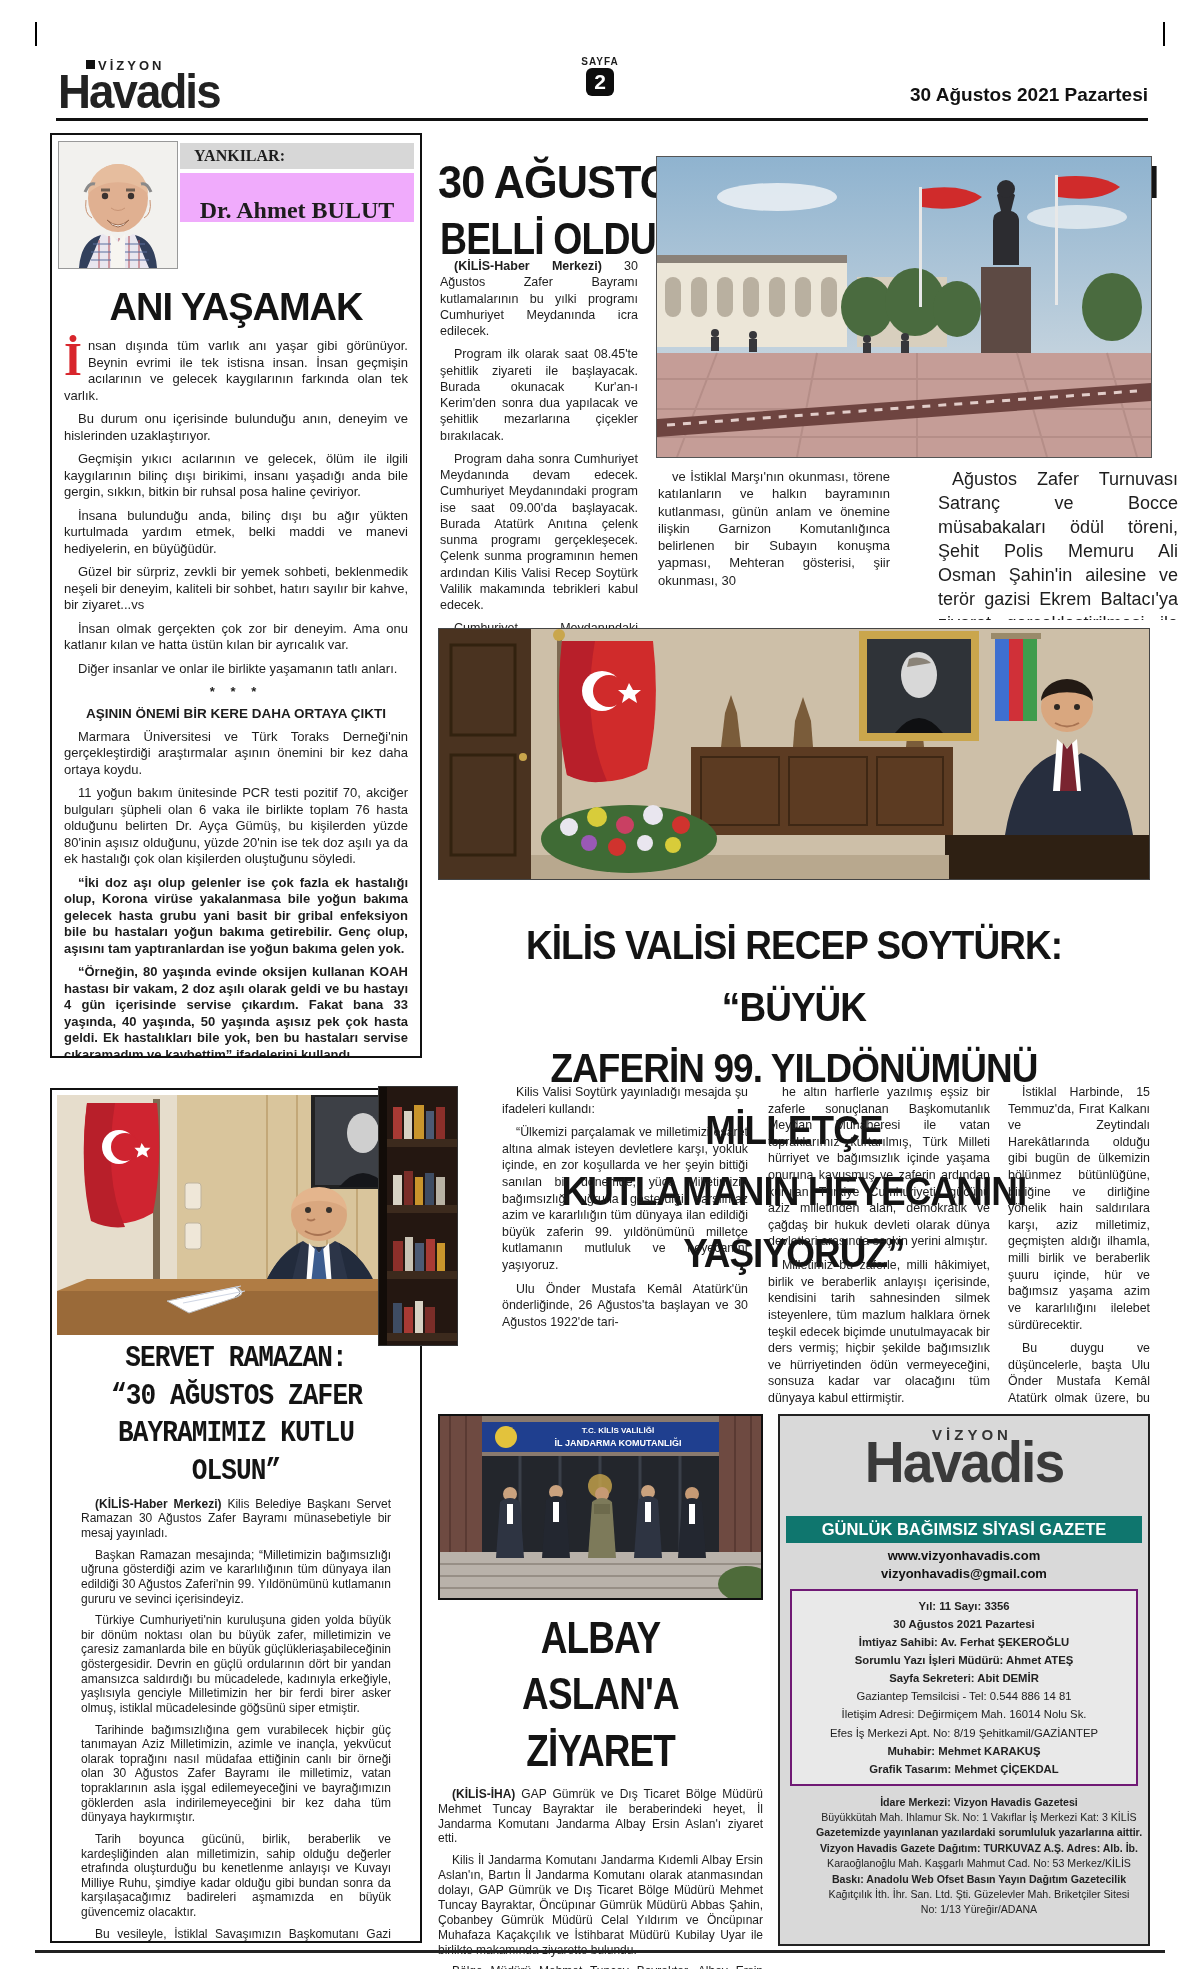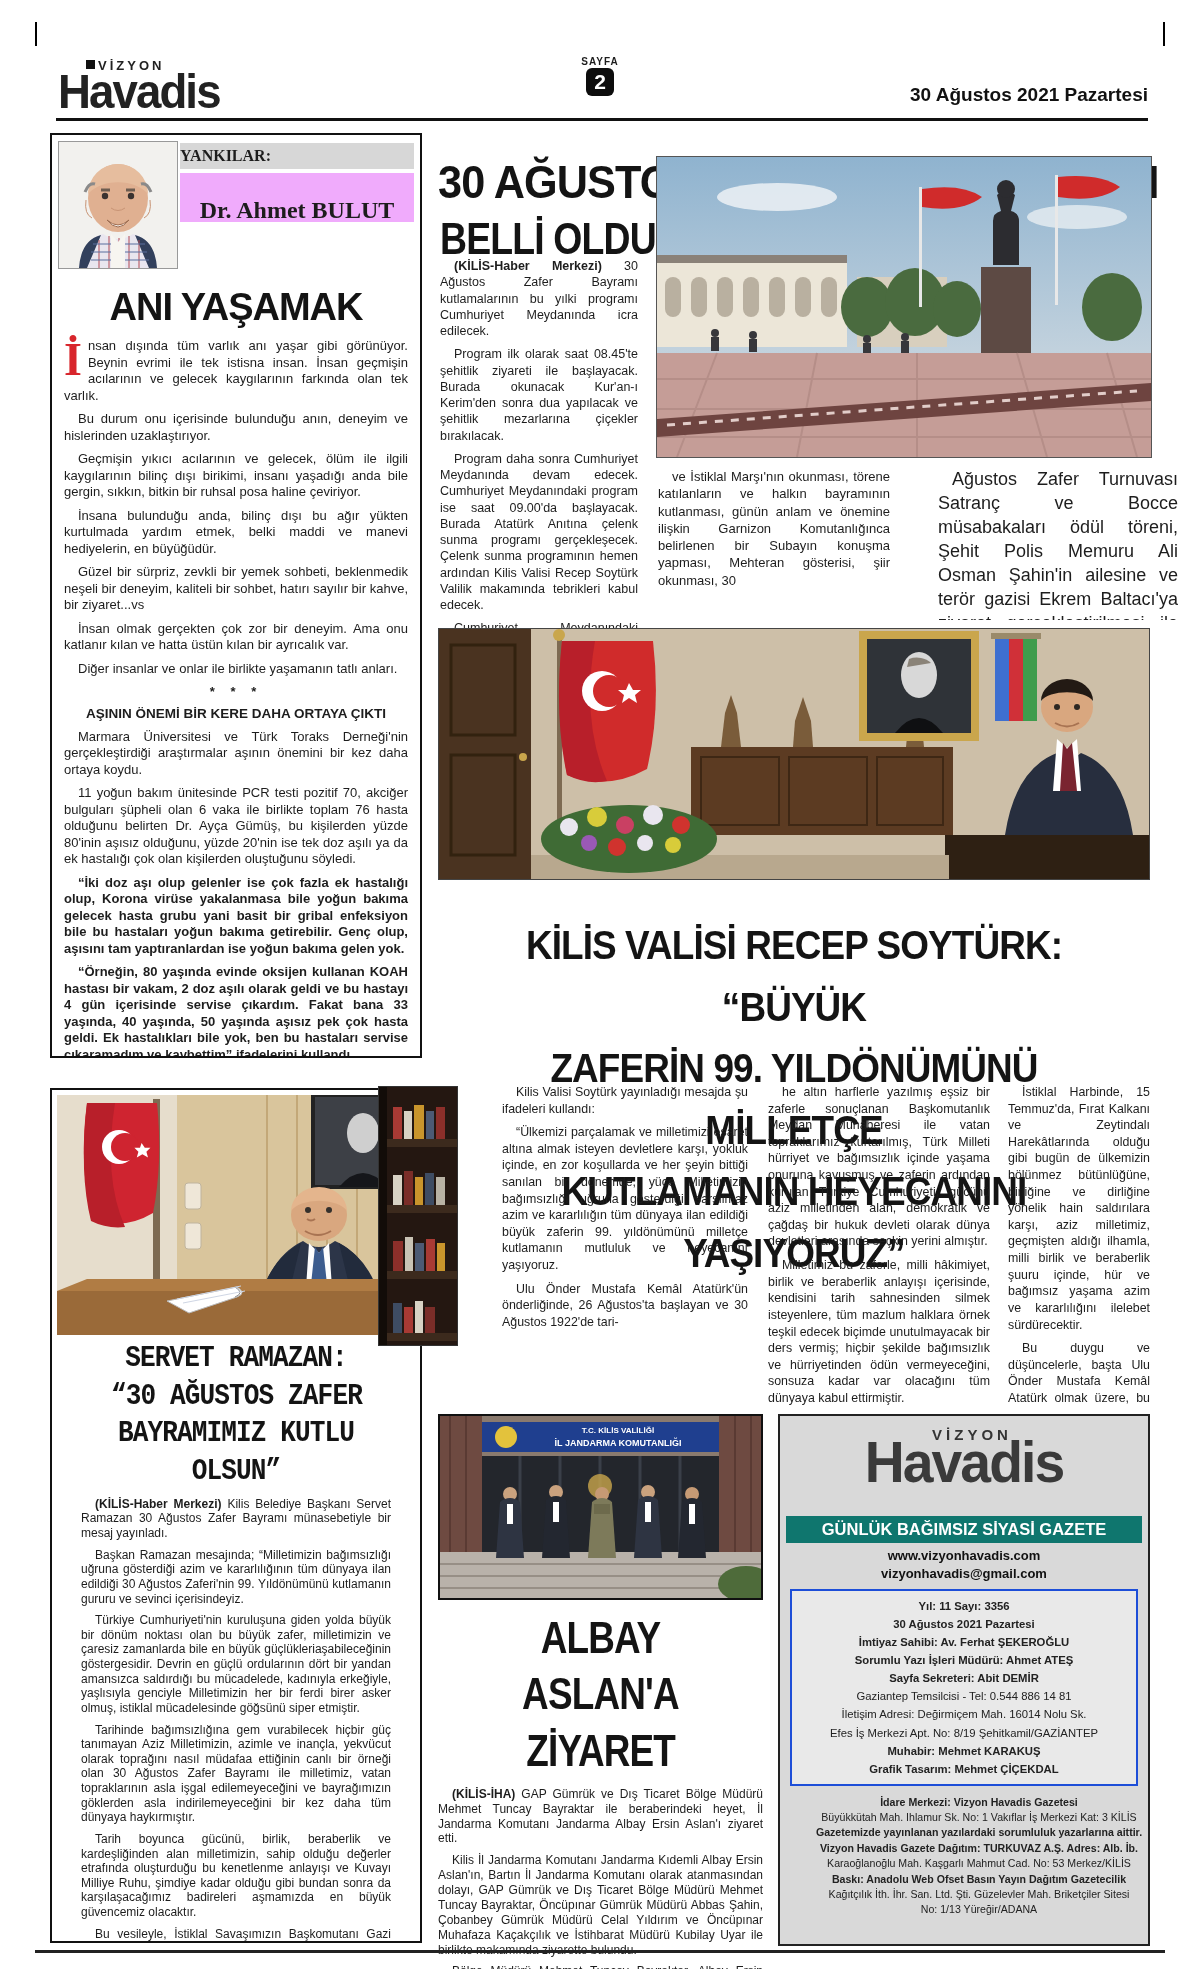--- a/index.html
+++ b/index.html
@@ -23,21 +23,21 @@
   .bd p.b{font-weight:bold;}
   .hl{font-weight:bold;color:#141414;letter-spacing:-1px;line-height:1.08;}
   .cond{display:inline-block;transform:scaleX(.9);transform-origin:center;}
   .condL{display:inline-block;transform:scaleX(.92);transform-origin:left;}
   
   .rail{position:absolute;left:50px;top:133px;width:372px;}
   .ybox{height:925px;overflow:hidden;padding:0;}
   .yhead{position:relative;height:132px;margin:6px;}
   .yphoto{position:absolute;left:0;top:0;width:118px;height:126px;border:1px solid #999;}
   .yband1{position:absolute;left:122px;top:2px;right:0;height:26px;background:#d7d7d7;
-          font-family:"Liberation Serif",serif;font-weight:bold;font-size:16px;line-height:26px;box-sizing:border-box;}
+          font-family:"Liberation Serif",serif;font-weight:bold;font-size:16px;line-height:26px;padding-left:14px;box-sizing:border-box;}
   .yband2{position:absolute;left:122px;top:32px;right:0;height:49px;background:#f0abfc;text-align:center;
           font-family:"Liberation Serif",serif;font-weight:bold;font-size:24px;line-height:74px;}
   .ytitle{text-align:center;font-size:38px;margin:14px 0 10px;}
   .ybody{padding:0 12px;font-size:13px;line-height:1.27;}
   .drop{float:left;font-family:"Liberation Serif",serif;font-weight:bold;color:#d8262c;font-size:46px;line-height:.85;padding:2px 6px 0 0;}
   .stars{text-align:center;font-weight:bold;letter-spacing:6px;margin:4px 0;}
   .subhead{text-align:center;font-weight:bold;font-size:13.5px;margin:2px 0 7px;}
   .sbox{margin-top:30px;height:855px;overflow:hidden;}
   .sphoto{display:block;margin:5px;width:358px;height:240px;}
   .shl{text-align:center;font-size:29px;line-height:1.3;margin:2px 0 6px;font-family:Liberation Mono, monospace;}
@@ -60,21 +60,21 @@
   .albay{position:absolute;left:0;top:1288px;width:325px;height:532px;}
   .p4box{width:321px;height:182px;border:2px solid #111;}
   .a-hl{text-align:center;font-size:45px;line-height:1.25;margin:6px 0 8px;}
   .a-body{font-size:12px;line-height:1.24;}
   .kunye{position:absolute;left:340px;top:1288px;width:372px;height:532px;background:#d9d9d9;border:2px solid #222;box-sizing:border-box;overflow:hidden;}
   .k-logo{position:relative;text-align:center;height:96px;}
   .k-vz{font-size:15px;font-weight:bold;letter-spacing:4px;color:#333;position:relative;top:10px;left:8px;}
   .k-hv{font-size:57px;font-weight:bold;letter-spacing:-2px;color:#3a3a3a;line-height:.95;transform:scaleX(.97);transform-origin:center;margin-top:2px;}
   .k-band{margin:4px 6px;background:#0f766e;color:#fff;text-align:center;font-weight:bold;font-size:16.5px;padding:4px 0;}
   .k-url{text-align:center;font-weight:bold;font-size:13px;line-height:1.35;color:#111;}
-  .k-inner{margin:7px 10px;background:#e9e9e9;border:2px solid #1d4ed8;padding:6px 18px;text-align:center;}
+  .k-inner{margin:7px 10px;background:#e9e9e9;border:2px solid #701a75;padding:6px 18px;text-align:center;}
   .k-line{font-size:11.3px;line-height:1.6;color:#222;}
   .k-line.b{font-weight:bold;}
   .k-bottom{text-align:center;padding:2px 0;margin-left:30px;}
   .k-bottom .k-line{font-size:10.6px;line-height:1.45;}
   .footline{position:absolute;left:35px;top:1950px;width:1130px;height:3px;background:#222;}
 </style>
 </head>
 <body>
 
 <div class="page">

